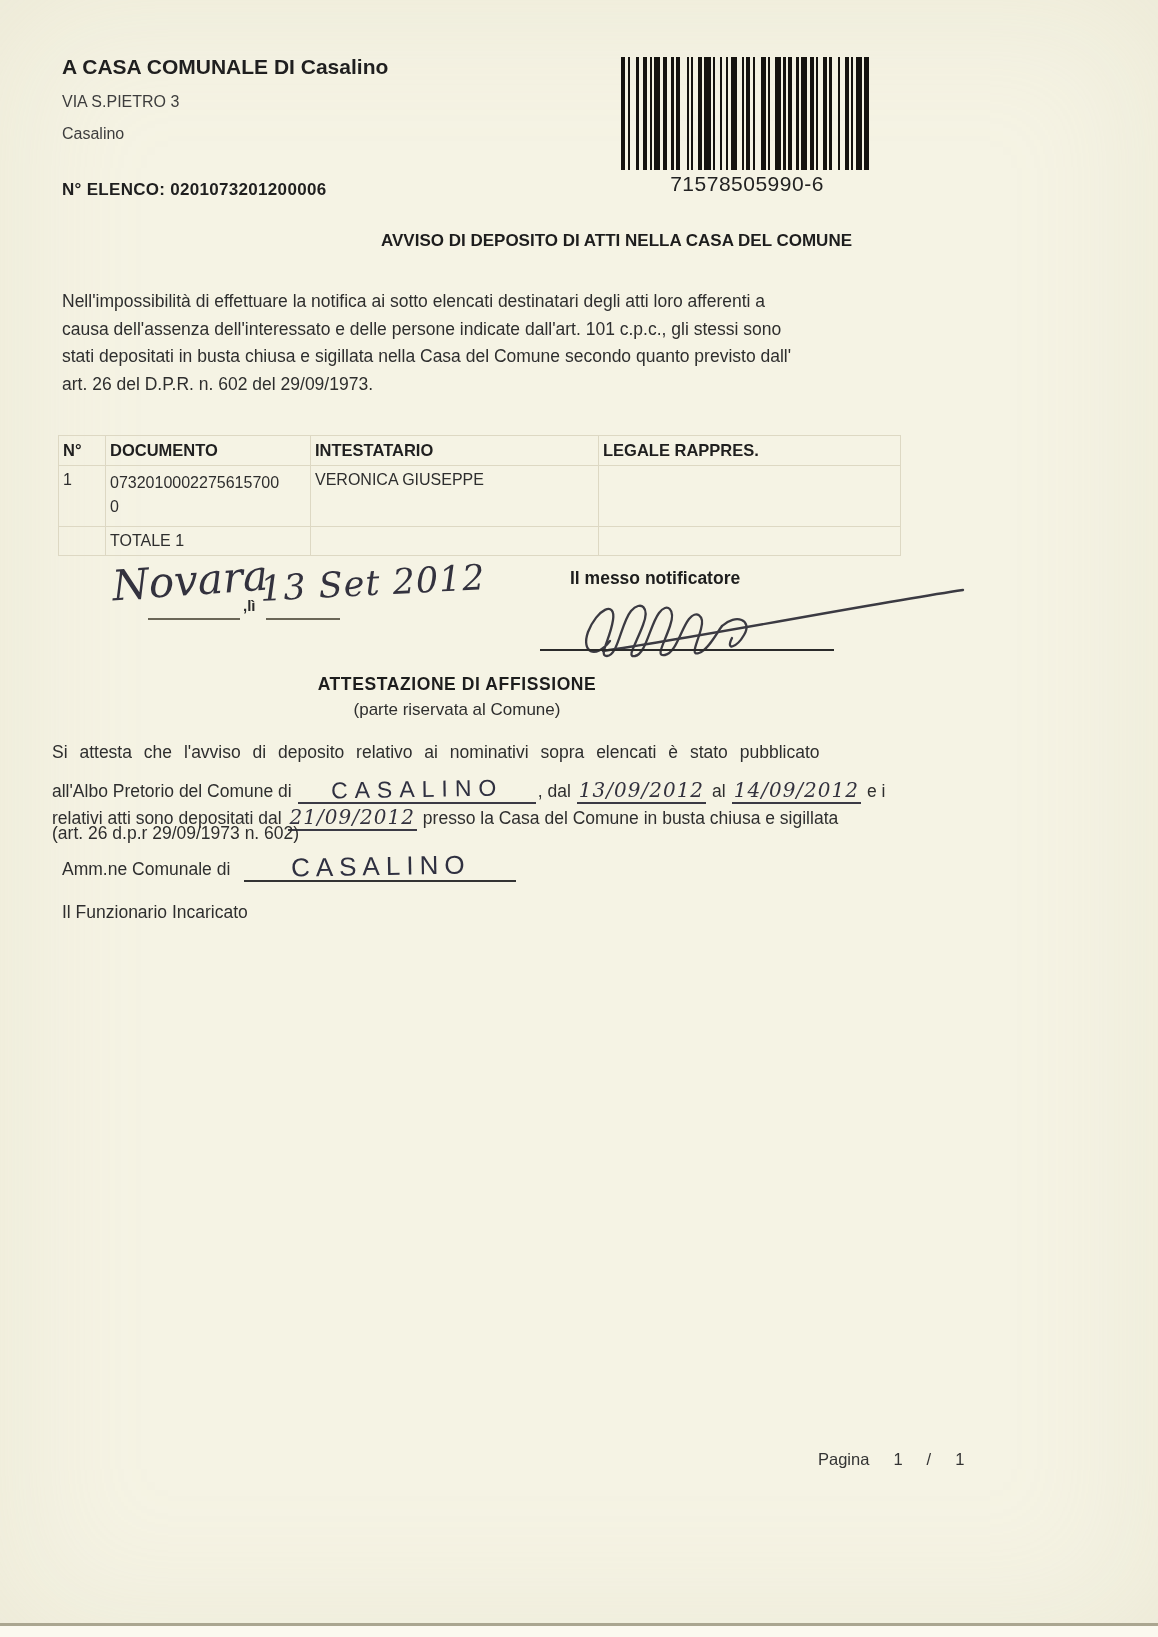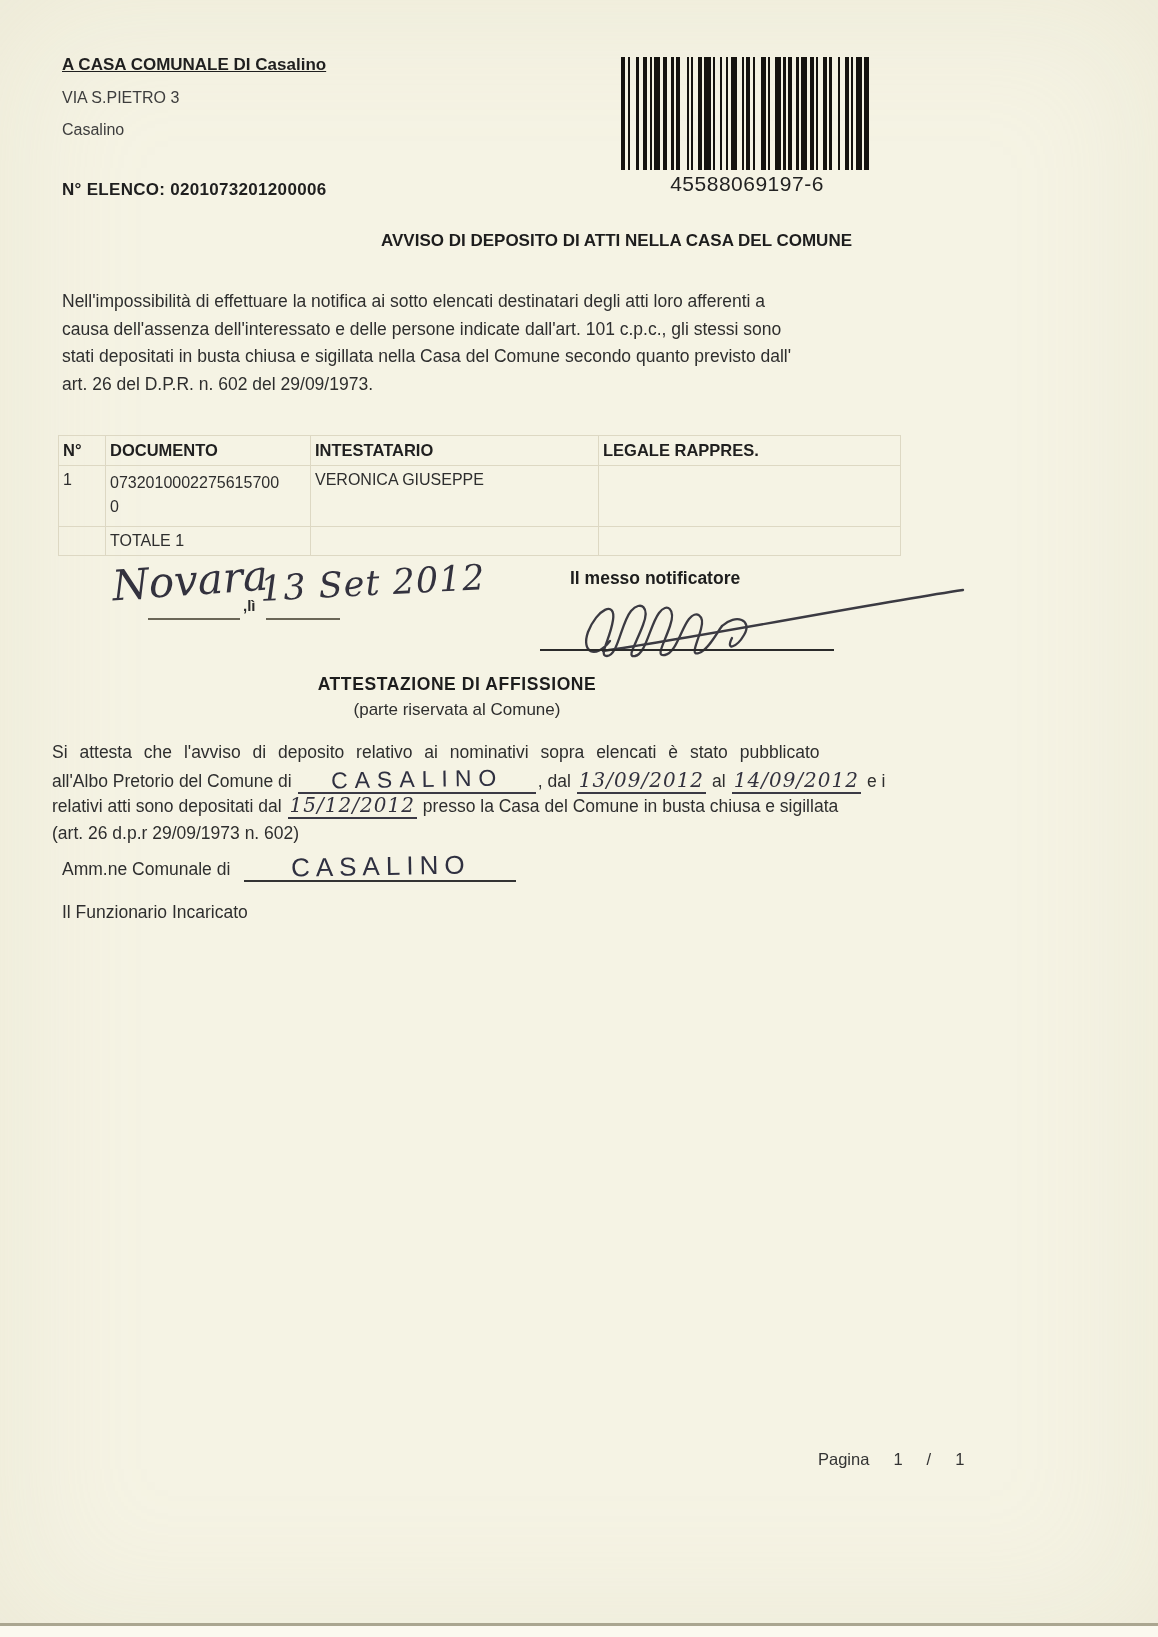--- a/index.html
+++ b/index.html
@@ -7,21 +7,21 @@
     position:relative;
     width:1158px;height:1637px;
     background:#f5f3e4;
     box-shadow:inset 0 0 140px rgba(205,200,165,0.22);
     font-family:"Liberation Sans",sans-serif;
     color:#2a2a2a;
     overflow:hidden;
   }
   
   .recipient{position:absolute;left:62px;top:55px;}
-  .recipient .r1{font-weight:bold;font-size:17px;color:#1f1f1f;margin-bottom:14px;text-decoration:underline;}
+  .recipient .r1{font-weight:bold;font-size:21px;color:#1f1f1f;margin-bottom:14px;}
   .recipient .r2,.recipient .r3{font-size:16px;color:#3d3d3d;margin-bottom:14px;}
   .elenco{position:absolute;left:62px;top:180px;font-weight:bold;font-size:17px;color:#1f1f1f;letter-spacing:0.3px;}
   
   .barcode-block{position:absolute;left:619px;top:57px;width:256px;text-align:center;}
   .barcode-bars{display:flex;height:113px;width:252px;margin:0 auto;overflow:hidden;}
   .barcode-label{font-size:21px;color:#222;margin-top:2px;letter-spacing:0.5px;}
   
   .doc-title{position:absolute;left:62px;top:231px;width:790px;text-align:right;font-weight:bold;font-size:17px;color:#1d1d1d;}
   .intro{position:absolute;left:62px;top:288px;width:800px;font-size:17.5px;line-height:27.5px;color:#2e2e2e;}
   
@@ -44,21 +44,21 @@
   .messo-line{position:absolute;left:540px;top:649px;width:294px;height:2px;background:#2a2a2a;}
   .signature-svg{position:absolute;left:555px;top:563px;}
   
   .attest-title{position:absolute;left:62px;top:674px;width:790px;text-align:center;font-weight:bold;font-size:17.5px;letter-spacing:0.6px;color:#1d1d1d;}
   .attest-sub{position:absolute;left:62px;top:700px;width:790px;text-align:center;font-size:17px;color:#2e2e2e;}
   .attest-par{position:absolute;left:52px;top:742px;width:810px;font-size:17.5px;color:#2e2e2e;}
   .attest-par .ln{height:27px;white-space:nowrap;}
   .attest-par .ln1{word-spacing:7px;}
   .fill{display:inline-block;border-bottom:2px solid #3b3a45;text-align:center;vertical-align:baseline;}
   .fill-comune{width:238px;margin-left:6px;margin-right:2px;}
-  .fill-date{margin:0 6px;padding:0 2px;}
+  .fill-date{margin:12px 6px;padding:0 2px;}
   .hand-caps{font-family:"Liberation Sans",sans-serif;font-style:normal;font-size:23px;letter-spacing:7px;color:#2f3040;transform:rotate(-1deg);display:inline-block;line-height:20px;}
   .hand-dt{font-family:"DejaVu Serif",serif;font-style:italic;font-size:20px;letter-spacing:1px;color:#33323e;display:inline-block;line-height:18px;}
   
   .ammne{position:absolute;left:62px;top:856px;font-size:17.5px;color:#2e2e2e;}
   .ammne-fill{display:inline-block;width:272px;border-bottom:2px solid #333;text-align:center;margin-left:14px;}
   .ammne-fill .hand-caps{font-size:26px;letter-spacing:6px;}
   .funzionario{position:absolute;left:62px;top:902px;font-size:17.5px;color:#2e2e2e;}
   
   .footer{position:absolute;left:818px;top:1450px;font-size:16.5px;color:#333;display:flex;gap:24px;}
   .bottom-edge{position:absolute;left:0;top:1623px;width:100%;height:3px;background:#aaa690;}
@@ -143,21 +143,21 @@
         <div style="width: 4.4px; flex: 0 0 auto;"></div>
         <div style="width: 4.4px; flex: 0 0 auto; background: rgb(21, 19, 15);"></div>
         <div style="width: 2.2px; flex: 0 0 auto;"></div>
         <div style="width: 2.2px; flex: 0 0 auto; background: rgb(21, 19, 15);"></div>
         <div style="width: 2.2px; flex: 0 0 auto;"></div>
         <div style="width: 6.6px; flex: 0 0 auto; background: rgb(21, 19, 15);"></div>
         <div style="width: 2.2px; flex: 0 0 auto;"></div>
         <div style="width: 4.4px; flex: 0 0 auto; background: rgb(21, 19, 15);"></div>
         <div style="width: 4.4px; flex: 0 0 auto;"></div>
       </div>
-    <div class="barcode-label">45588069197-6</div>
+    <div class="barcode-label">71578505990-6</div>
   </div>
 
   <div class="elenco">N° ELENCO: 0201073201200006</div>
 
   <div class="doc-title">AVVISO DI DEPOSITO DI ATTI NELLA CASA DEL COMUNE</div>
 
   <div class="intro">
     <div>Nell'impossibilità di effettuare la notifica ai sotto elencati destinatari degli atti loro afferenti a</div>
     <div>causa dell'assenza dell'interessato e delle persone indicate dall'art. 101 c.p.c., gli stessi sono</div>
     <div>stati depositati in busta chiusa e sigillata nella Casa del Comune secondo quanto previsto dall'</div>
@@ -208,21 +208,21 @@
     </g>
   </svg>
   <div class="messo-line"></div>
 
   <div class="attest-title">ATTESTAZIONE DI AFFISSIONE</div>
   <div class="attest-sub">(parte riservata al Comune)</div>
 
   <div class="attest-par">
     <div class="ln ln1">Si attesta che l'avviso di deposito relativo ai nominativi sopra elencati è stato pubblicato</div>
     <div class="ln"><span>all'Albo Pretorio del Comune di</span><span class="fill fill-comune"><span class="hand-caps">CASALINO</span></span><span>, dal</span><span class="fill fill-date"><span class="hand-dt">13/09/2012</span></span><span>al</span><span class="fill fill-date"><span class="hand-dt">14/09/2012</span></span><span>e i</span></div>
-    <div class="ln"><span>relativi atti sono depositati dal</span><span class="fill fill-date"><span class="hand-dt">15/12/2012</span></span><span>presso la Casa del Comune in busta chiusa e sigillata</span></div>
+    <div class="ln"><span>relativi atti sono depositati dal</span><span class="fill fill-date"><span class="hand-dt">21/09/2012</span></span><span>presso la Casa del Comune in busta chiusa e sigillata</span></div>
     <div class="ln">(art. 26 d.p.r 29/09/1973 n. 602)</div>
   </div>
 
   <div class="ammne">
     <span>Amm.ne Comunale di</span><span class="ammne-fill"><span class="hand-caps">CASALINO</span></span>
   </div>
 
   <div class="funzionario">Il Funzionario Incaricato</div>
 
   <div class="footer">

